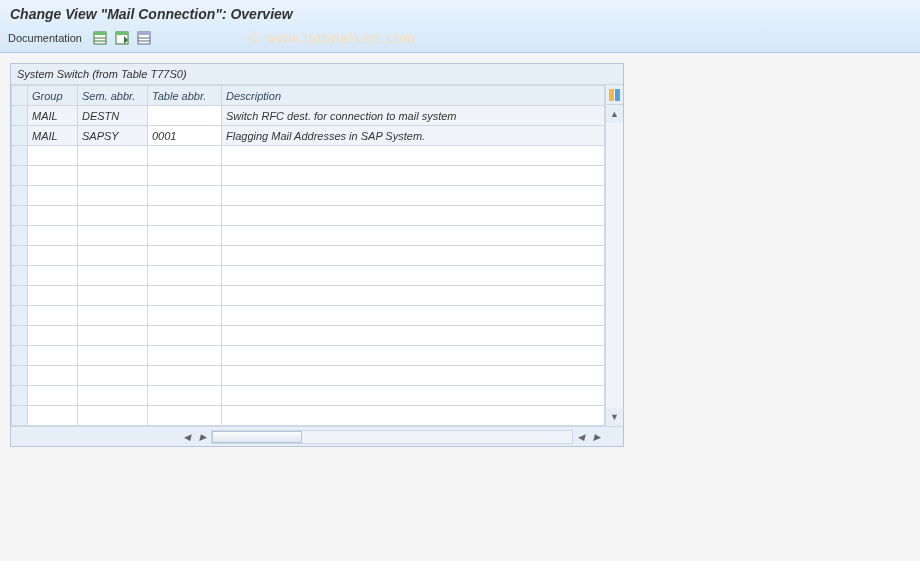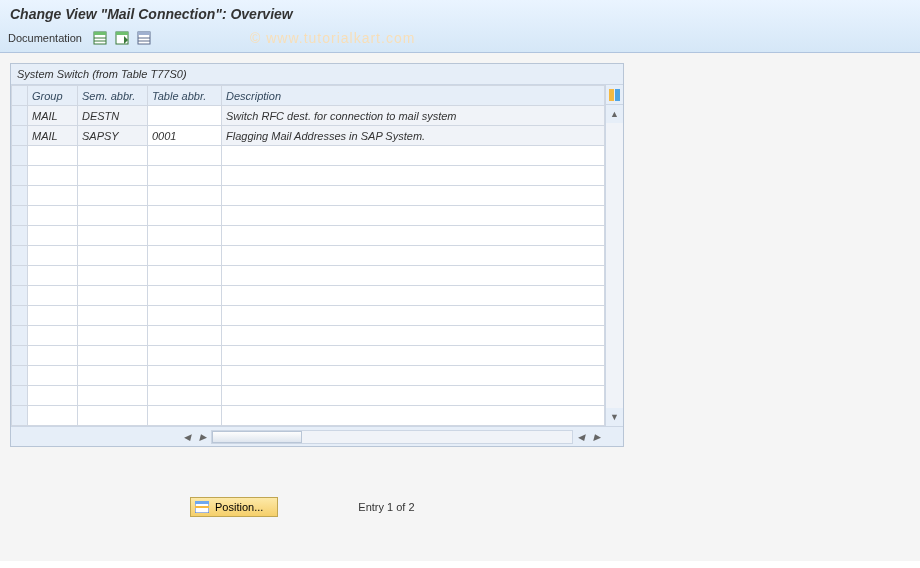--- a/index.html
+++ b/index.html
@@ -389,26 +389,13 @@
       <div class="h-arrow">▶</div>
       <div class="h-track">
         <div class="h-thumb"></div>
       </div>
       <div class="h-arrow">◀</div>
       <div class="h-arrow">▶</div>
       <div style="width:18px"></div>
     </div>
   </div>
 
-  <div class="footer-row">
-    <span class="position-btn">
-      <span class="pb-icon">
-        <svg width="14" height="12" viewBox="0 0 14 12">
-          <rect x="0" y="0" width="14" height="12" fill="#fff" stroke="#3a6ac8"></rect>
-          <rect x="0" y="0" width="14" height="3" fill="#6fa8ef"></rect>
-          <rect x="0" y="5" width="14" height="2" fill="#f5b942"></rect>
-        </svg>
-      </span>
-      <span>Position...</span>
-    </span>
-    <span class="entry-text">Entry 1 of 2</span>
-  </div>
 </div>
 
 </body></html>

